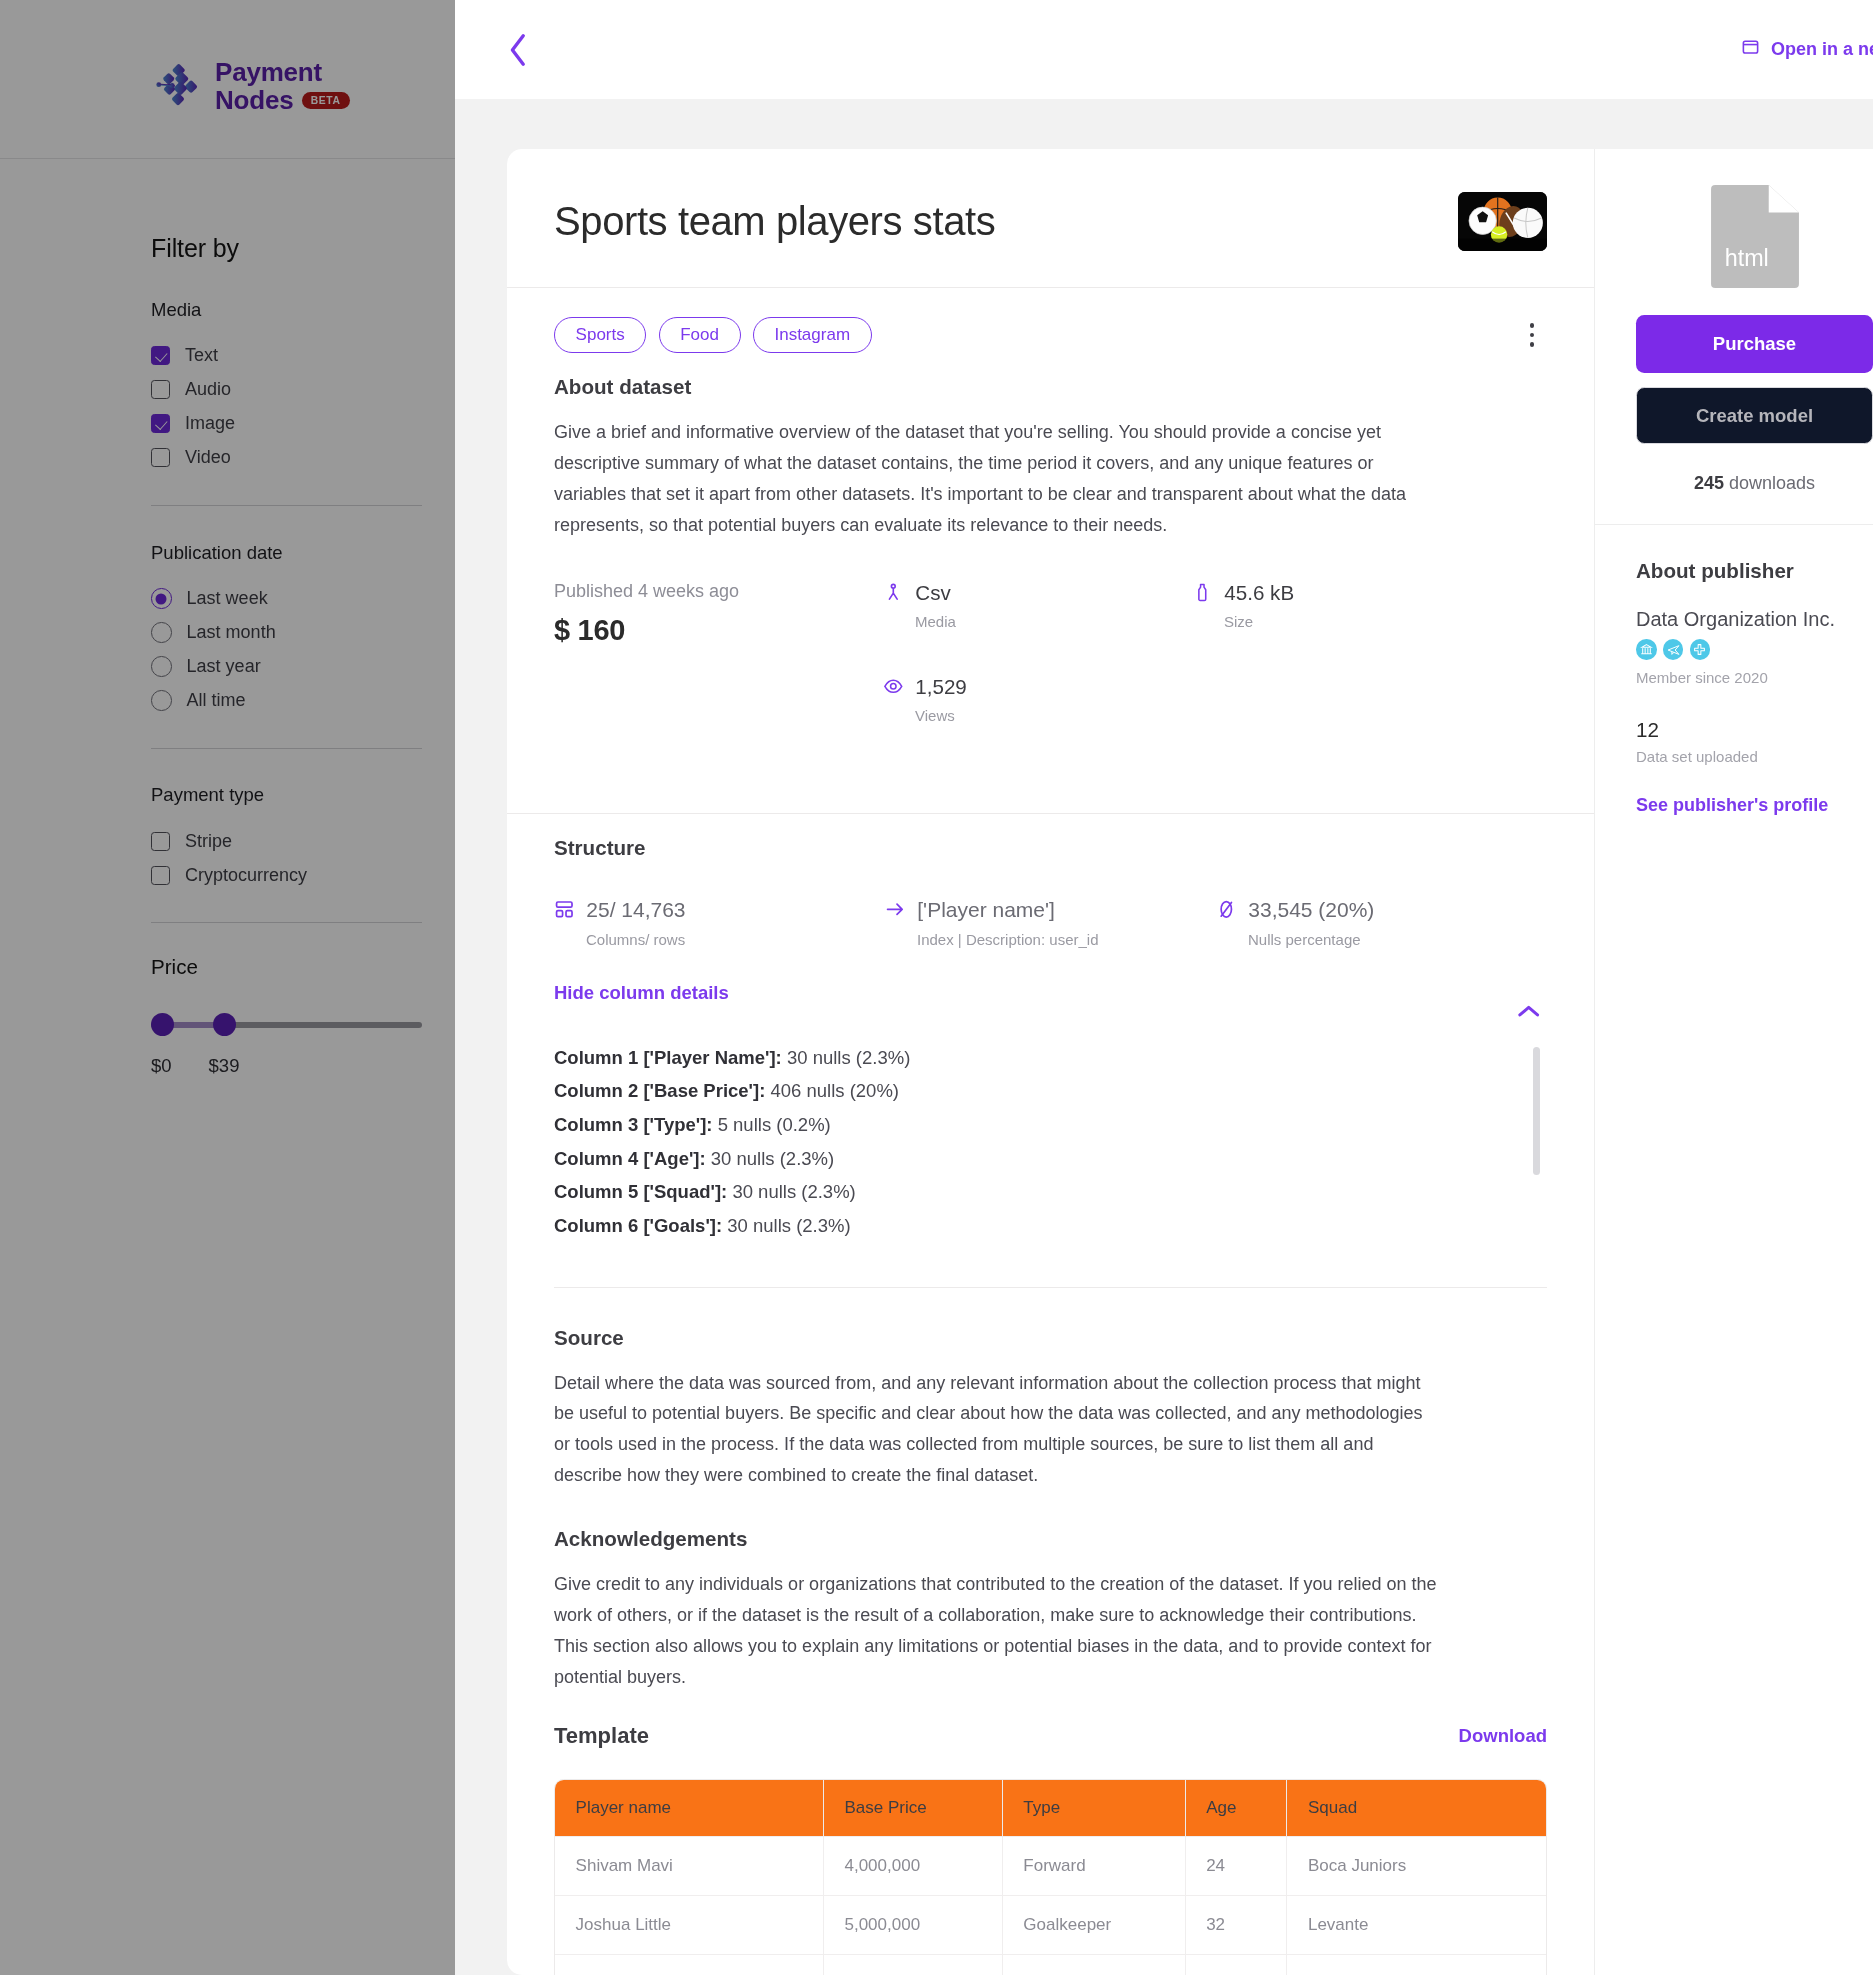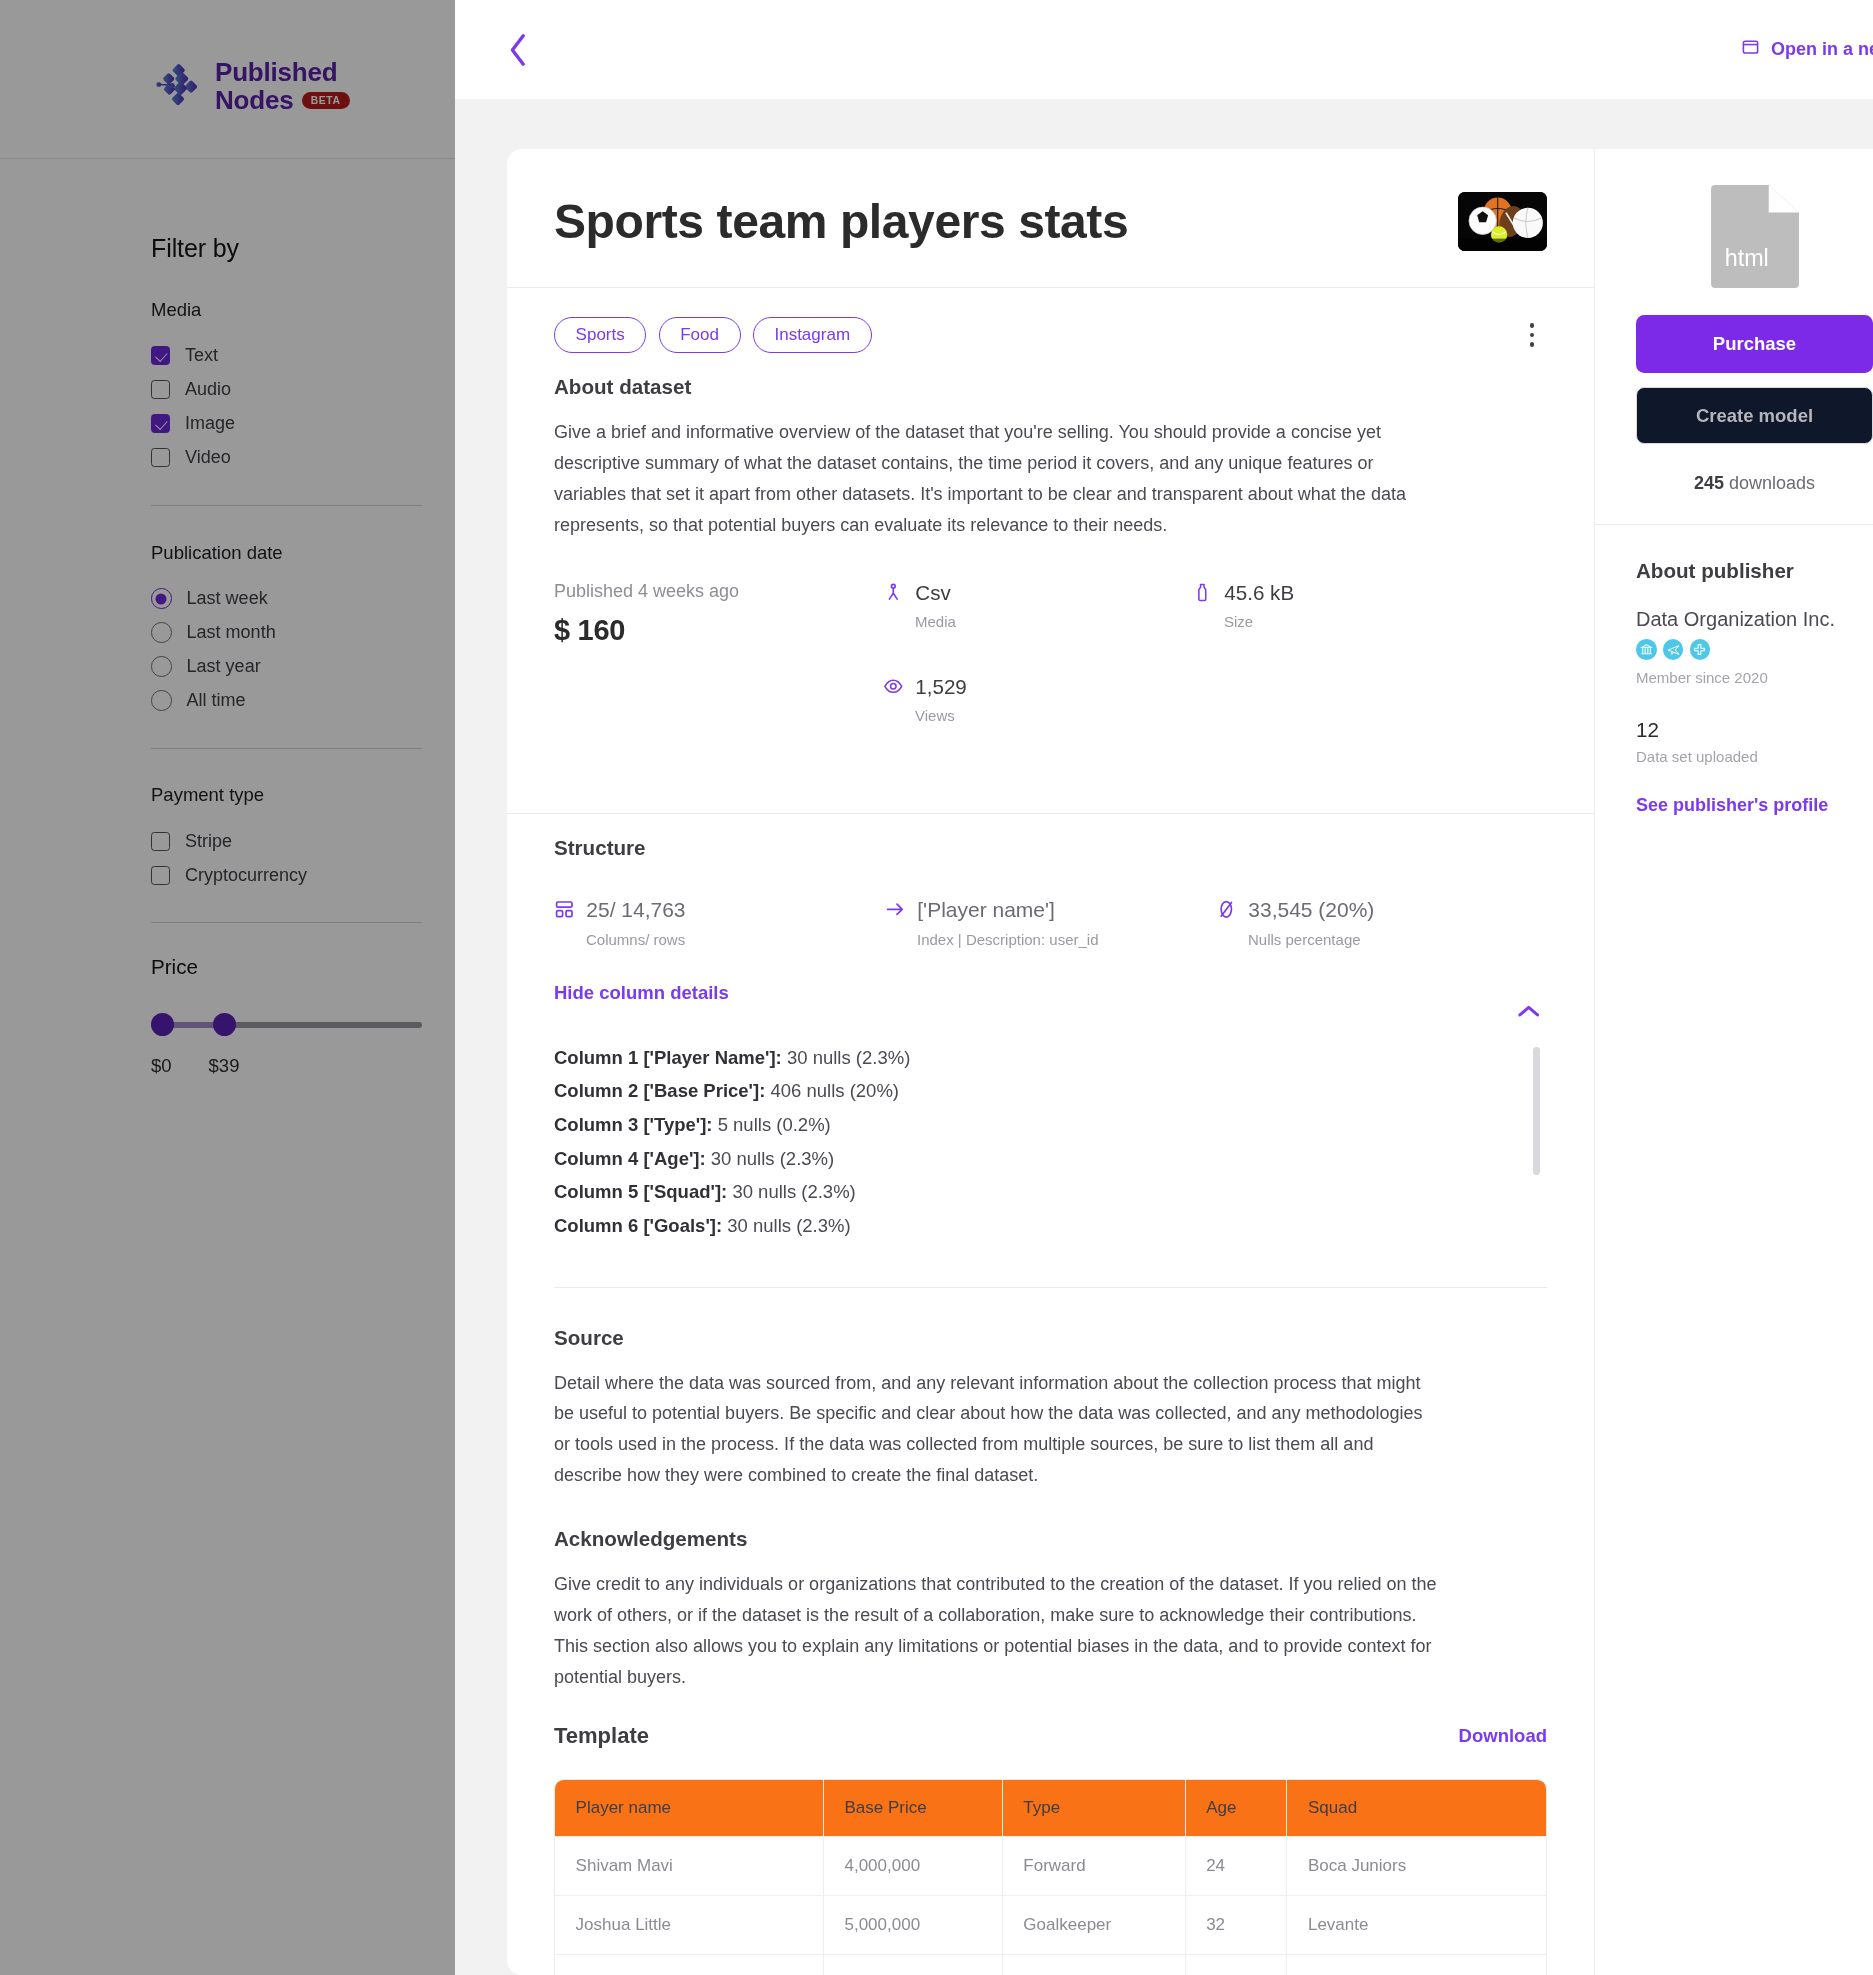--- a/index.html
+++ b/index.html
@@ -129,21 +129,21 @@
     border-radius: 15px 0 0 15px;
     min-width: 0;
   }
   .sec { padding: 0 47px; }
   .sec-border { border-bottom: 1.4px solid #eceaea; }
 
   .title-row {
     display: flex; align-items: center; justify-content: space-between;
     padding: 43px 47px 36px 47px;
   }
-  .ds-title { font-size: 48px; font-weight: 700; color: #2b2b2b; letter-spacing: -0.4px; }
+  .ds-title { font-size: 40px; font-weight: 400; color: #2b2b2b; letter-spacing: -0.4px; }
   .ds-thumb {
     width: 89px; height: 59px; border-radius: 6.9px;
     background: #050505; position: relative; overflow: hidden; flex: 0 0 89px;
   }
 
   .tags-row {
     display: flex; align-items: center; justify-content: space-between;
     padding: 29px 47px 0 47px;
   }
   .tags { display: flex; gap: 12.3px; }
@@ -287,21 +287,21 @@
               <rect x="28" y="28" width="15" height="15" rx="3" transform="rotate(45 35.5 35.5)"></rect>
               <rect x="13" y="30" width="13" height="13" rx="3" transform="rotate(45 19.5 36.5)"></rect>
               <rect x="25" y="44" width="14" height="14" rx="3" transform="rotate(45 32 51)"></rect>
               <circle cx="4" cy="30" r="3.5"></circle>
               <rect x="20" y="28" width="7" height="7" rx="2" transform="rotate(45 23.5 31.5)"></rect>
               <path d="M7 30 L22 31" stroke="url(#lg)" stroke-width="2.4"></path>
             </g>
           </svg>
         </span>
         <span class="logo-text">
-          <span>Published</span>
+          <span>Payment</span>
           <span class="logo-line2">
             <span>Nodes</span>
             <span class="beta-badge">BETA</span>
           </span>
         </span>
       </div>
       <div class="side-divider"></div>
 
       <h2 class="filter-head">Filter by</h2>
 

